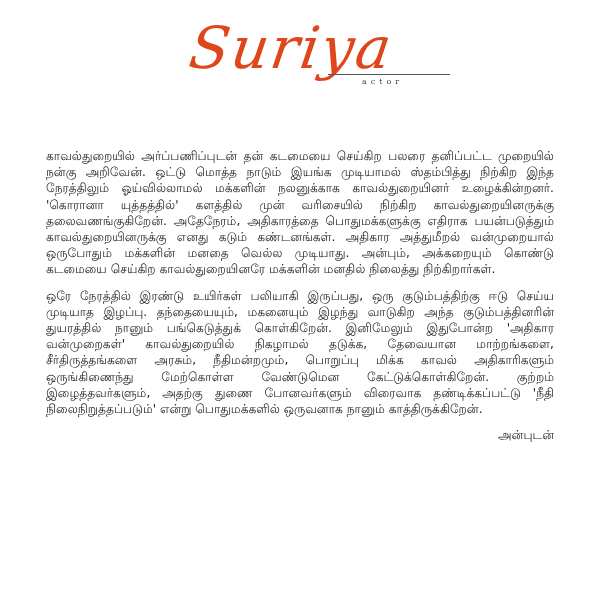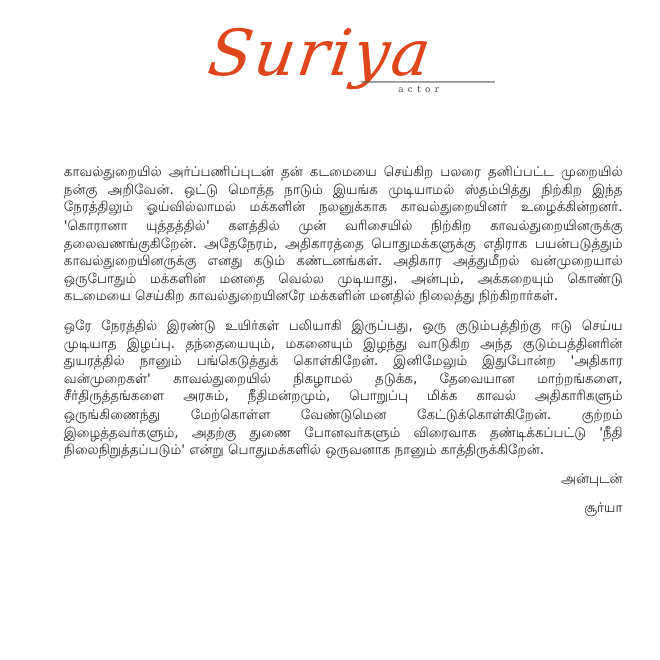--- a/index.html
+++ b/index.html
@@ -25,21 +25,21 @@
   .logo-rule {
     position:absolute; left:328px; top:74px; width:122px; height:1px;
     background:#555;
   }
   .logo-sub {
     position:absolute; left:362px; top:77px;
     font-family: "DejaVu Serif", "Liberation Serif", serif;
     font-size:8px; letter-spacing:4px; color:#444;
   }
   .letter {
-    position:absolute; left:58px; top:148px; width:508px;
+    position:absolute; left:46px; top:148px; width:508px;
     font-size:12.2px; line-height:16.2px;
   }
   .para {
     margin:0 0 10px 0;
     text-align:justify;
     text-align-last:left;
   }
   .closing, .signature {
     margin:0 0 10px 0;
     text-align:right;
@@ -51,14 +51,13 @@
 <div class="letterhead">
   <div class="logo-word">Suriya</div>
   <div class="logo-rule"></div>
   <div class="logo-sub">actor</div>
 </div>
 
 <div class="letter">
   <p class="para">காவல்துறையில் அர்ப்பணிப்புடன் தன் கடமையை செய்கிற பலரை தனிப்பட்ட முறையில் நன்கு அறிவேன். ஒட்டு மொத்த நாடும் இயங்க முடியாமல் ஸ்தம்பித்து நிற்கிற இந்த நேரத்திலும் ஓய்வில்லாமல் மக்களின் நலனுக்காக காவல்துறையினர் உழைக்கின்றனர். 'கொரானா யுத்தத்தில்' களத்தில் முன் வரிசையில் நிற்கிற காவல்துறையினருக்கு தலைவணங்குகிறேன். அதேநேரம், அதிகாரத்தை பொதுமக்களுக்கு எதிராக பயன்படுத்தும் காவல்துறையினருக்கு எனது கடும் கண்டனங்கள். அதிகார அத்துமீறல் வன்முறையால் ஒருபோதும் மக்களின் மனதை வெல்ல முடியாது. அன்பும், அக்கறையும் கொண்டு கடமையை செய்கிற காவல்துறையினரே மக்களின் மனதில் நிலைத்து நிற்கிறார்கள்.</p>
   <p class="para">ஒரே நேரத்தில் இரண்டு உயிர்கள் பலியாகி இருப்பது, ஒரு குடும்பத்திற்கு ஈடு செய்ய முடியாத இழப்பு. தந்தையையும், மகனையும் இழந்து வாடுகிற அந்த குடும்பத்தினரின் துயரத்தில் நானும் பங்கெடுத்துக் கொள்கிறேன். இனிமேலும் இதுபோன்ற 'அதிகார வன்முறைகள்' காவல்துறையில் நிகழாமல் தடுக்க, தேவையான மாற்றங்களை, சீர்திருத்தங்களை அரசும், நீதிமன்றமும், பொறுப்பு மிக்க காவல் அதிகாரிகளும் ஒருங்கிணைந்து மேற்கொள்ள வேண்டுமென கேட்டுக்கொள்கிறேன். குற்றம் இழைத்தவர்களும், அதற்கு துணை போனவர்களும் விரைவாக தண்டிக்கப்பட்டு 'நீதி நிலைநிறுத்தப்படும்' என்று பொதுமக்களில் ஒருவனாக நானும் காத்திருக்கிறேன்.</p>
   <p class="closing">அன்புடன்</p>
-  <p class="signature">சூர்யா</p>
 </div>
 
 </body></html>

